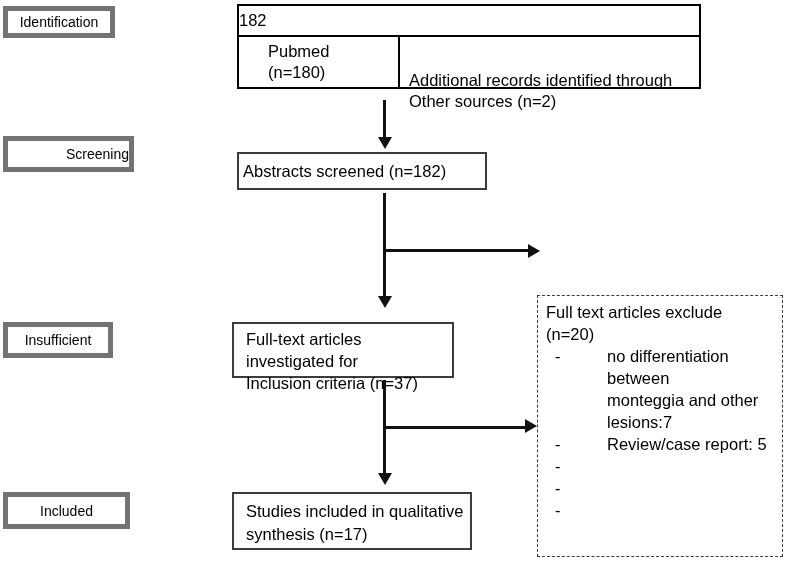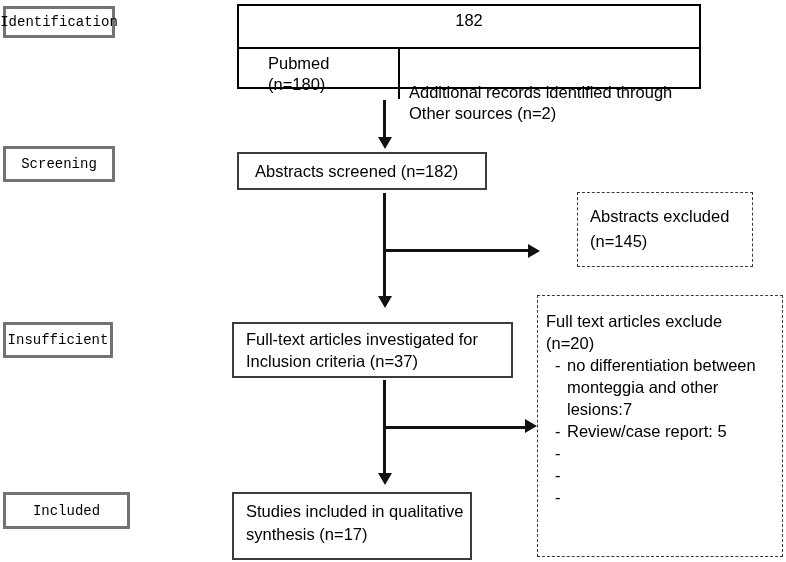--- a/index.html
+++ b/index.html
@@ -15,28 +15,27 @@
     position: relative;
     width: 786px;
     height: 562px;
     background: #ffffff;
     overflow: hidden;
   }
 
   
   .stage-label {
     position: absolute;
-    border: 3px solid #737373;
+    border: 5px solid #737373;
     background: #ffffff;
     display: flex;
     align-items: center;
     justify-content: center;
     font-size: 14px;
     color: #000000;
-    font-family: Liberation Mono, monospace;
   }
 
   
   .flow-box {
     position: absolute;
     border: 2px solid #3c3c3c;
     background: #ffffff;
     font-size: 16.5px;
     line-height: 22px;
     white-space: pre-line;
@@ -58,23 +57,22 @@
   .id-box {
     position: absolute;
     left: 237px; top: 4px;
     width: 464px; height: 85px;
     border: 2px solid #000000;
     background: #ffffff;
     font-size: 16.5px;
     color: #000000;
   }
   .id-box-total {
-    height: 43px;
+    height: 31px;
     border-bottom: 2px solid #000000;
-    text-align: center;
     line-height: 29px;
   }
   .id-box-row {
     display: flex;
     height: 50px;
   }
   .id-cell {
     line-height: 21px;
     padding-top: 4px;
     white-space: pre-line;
@@ -104,56 +102,56 @@
     position: absolute; width: 0; height: 0;
     border-top: 7px solid transparent;
     border-bottom: 7px solid transparent;
     border-left: 12px solid #121212;
   }
 
   
   .excl-title {
     padding: 5px 4px 0 8px;
     white-space: pre-line;
-    margin-top: 9px;
   }
   .excl-list { margin: 0; padding: 0; list-style: none; }
   .excl-item { display: flex; }
   .excl-bullet {
     width: 29px;
     padding-left: 17px;
     flex: none;
   }
   .excl-item-text {
     flex: 1;
     white-space: pre-line;
+    margin-left: 40px;
   }
 
   .screening-box {
     left: 237px; top: 152px; width: 250px; height: 38px;
-    line-height: 34px; padding-left: 16px;
+    line-height: 34px; padding-left: 4px;
   }
   .abstracts-excluded {
     left: 577px; top: 192px; width: 176px; height: 75px;
     padding: 11px 6px 0 12px; line-height: 25px;
   }
   .eligibility-box {
-    left: 232px; top: 322px; width: 281px; height: 56px;
+    left: 232px; top: 322px; width: 222px; height: 56px;
     padding: 4px 6px 0 12px;
   }
   .fulltext-excluded {
     left: 537px; top: 295px; width: 246px; height: 262px;
   }
   .included-box {
-    left: 232px; top: 492px; width: 240px; height: 68px;
+    left: 232px; top: 492px; width: 240px; height: 58px;
     padding: 6px 6px 0 12px; line-height: 23px;
   }
 
   .lbl-identification { left: 3px; top: 6px;   width: 112px; height: 32px; }
-  .lbl-screening      { left: 3px; top: 146px; width: 112px; height: 36px; }
+  .lbl-screening      { left: 3px; top: 136px; width: 131px; height: 36px; justify-content: flex-end; }
   .lbl-eligibility    { left: 3px; top: 322px; width: 110px; height: 36px; }
   .lbl-included       { left: 3px; top: 492px; width: 127px; height: 37px; }
 </style>
 </head>
 <body>
 
 <div class="canvas">
 
   <div class="stage-label lbl-identification">
     <span>Identification</span>
@@ -181,24 +179,20 @@
   <div class="vline" style="left:383px; top:100px; height:38px;"></div>
   <div class="ah-down" style="left:378px; top:137px;"></div>
 
   <div class="flow-box screening-box">Abstracts screened (n=182)</div>
 
   <div class="vline" style="left:383px; top:193px; height:103px;"></div>
   <div class="ah-down" style="left:378px; top:296px;"></div>
   <div class="hline" style="left:385px; top:249px; width:143px;"></div>
   <div class="ah-right" style="left:528px; top:244px;"></div>
 
-  <div class="dashed-box abstracts-excluded">
-    <div class="box-text">Abstracts excluded
-(n=145)</div>
-  </div>
 
   <div class="flow-box eligibility-box">Full-text articles investigated for
 Inclusion criteria (n=37)</div>
 
   <div class="vline" style="left:383px; top:380px; height:93px;"></div>
   <div class="ah-down" style="left:378px; top:473px;"></div>
   <div class="hline" style="left:385px; top:426px; width:140px;"></div>
   <div class="ah-right" style="left:525px; top:419px;"></div>
 
   <div class="dashed-box fulltext-excluded">

